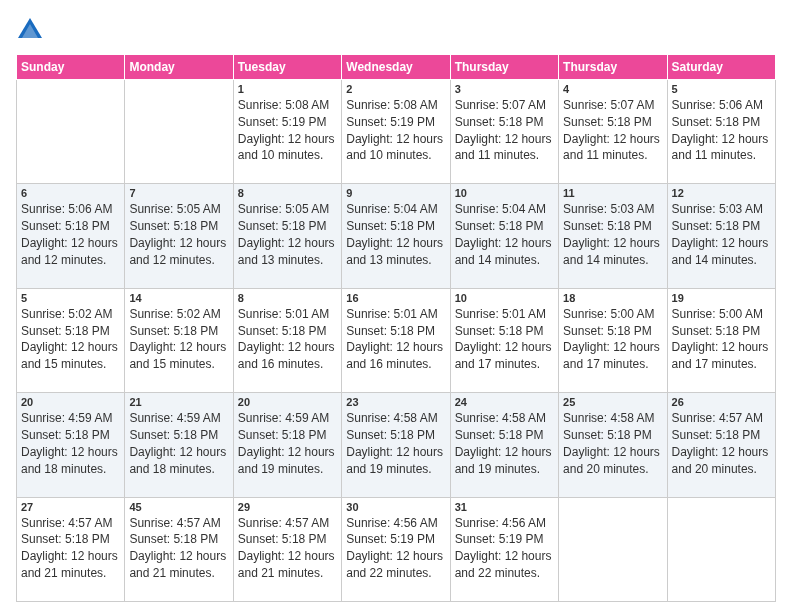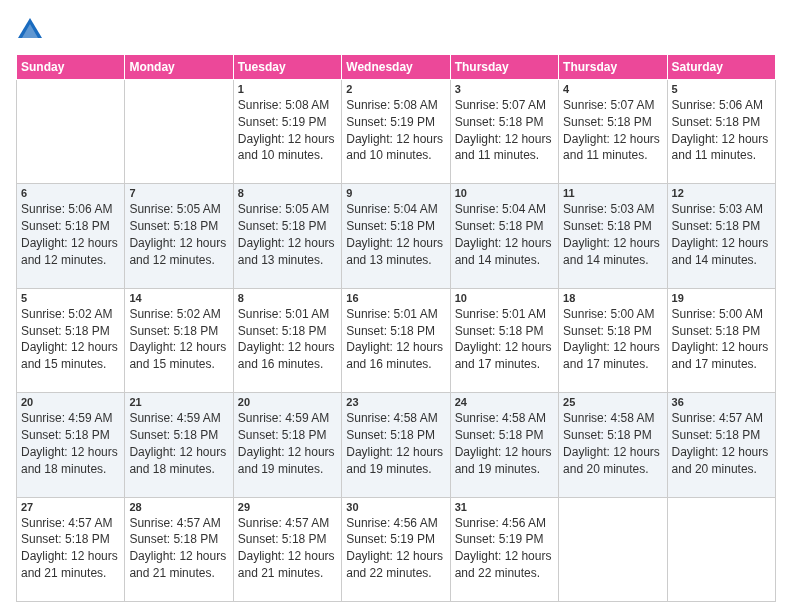--- a/index.html
+++ b/index.html
@@ -293,35 +293,35 @@
 Sunset: 5:18 PM
 Daylight: 12 hours and 19 minutes.</div>
           </td>
           <td>
             <span class="day-num">25</span>
             <div class="day-info" style="white-space: pre-line;">Sunrise: 4:58 AM
 Sunset: 5:18 PM
 Daylight: 12 hours and 20 minutes.</div>
           </td>
           <td>
-            <span class="day-num">36</span>
+            <span class="day-num">26</span>
             <div class="day-info" style="white-space: pre-line;">Sunrise: 4:57 AM
 Sunset: 5:18 PM
 Daylight: 12 hours and 20 minutes.</div>
           </td>
         </tr>
         <tr>
           <td>
             <span class="day-num">27</span>
             <div class="day-info" style="white-space: pre-line;">Sunrise: 4:57 AM
 Sunset: 5:18 PM
 Daylight: 12 hours and 21 minutes.</div>
           </td>
           <td>
-            <span class="day-num">28</span>
+            <span class="day-num">45</span>
             <div class="day-info" style="white-space: pre-line;">Sunrise: 4:57 AM
 Sunset: 5:18 PM
 Daylight: 12 hours and 21 minutes.</div>
           </td>
           <td>
             <span class="day-num">29</span>
             <div class="day-info" style="white-space: pre-line;">Sunrise: 4:57 AM
 Sunset: 5:18 PM
 Daylight: 12 hours and 21 minutes.</div>
           </td>

